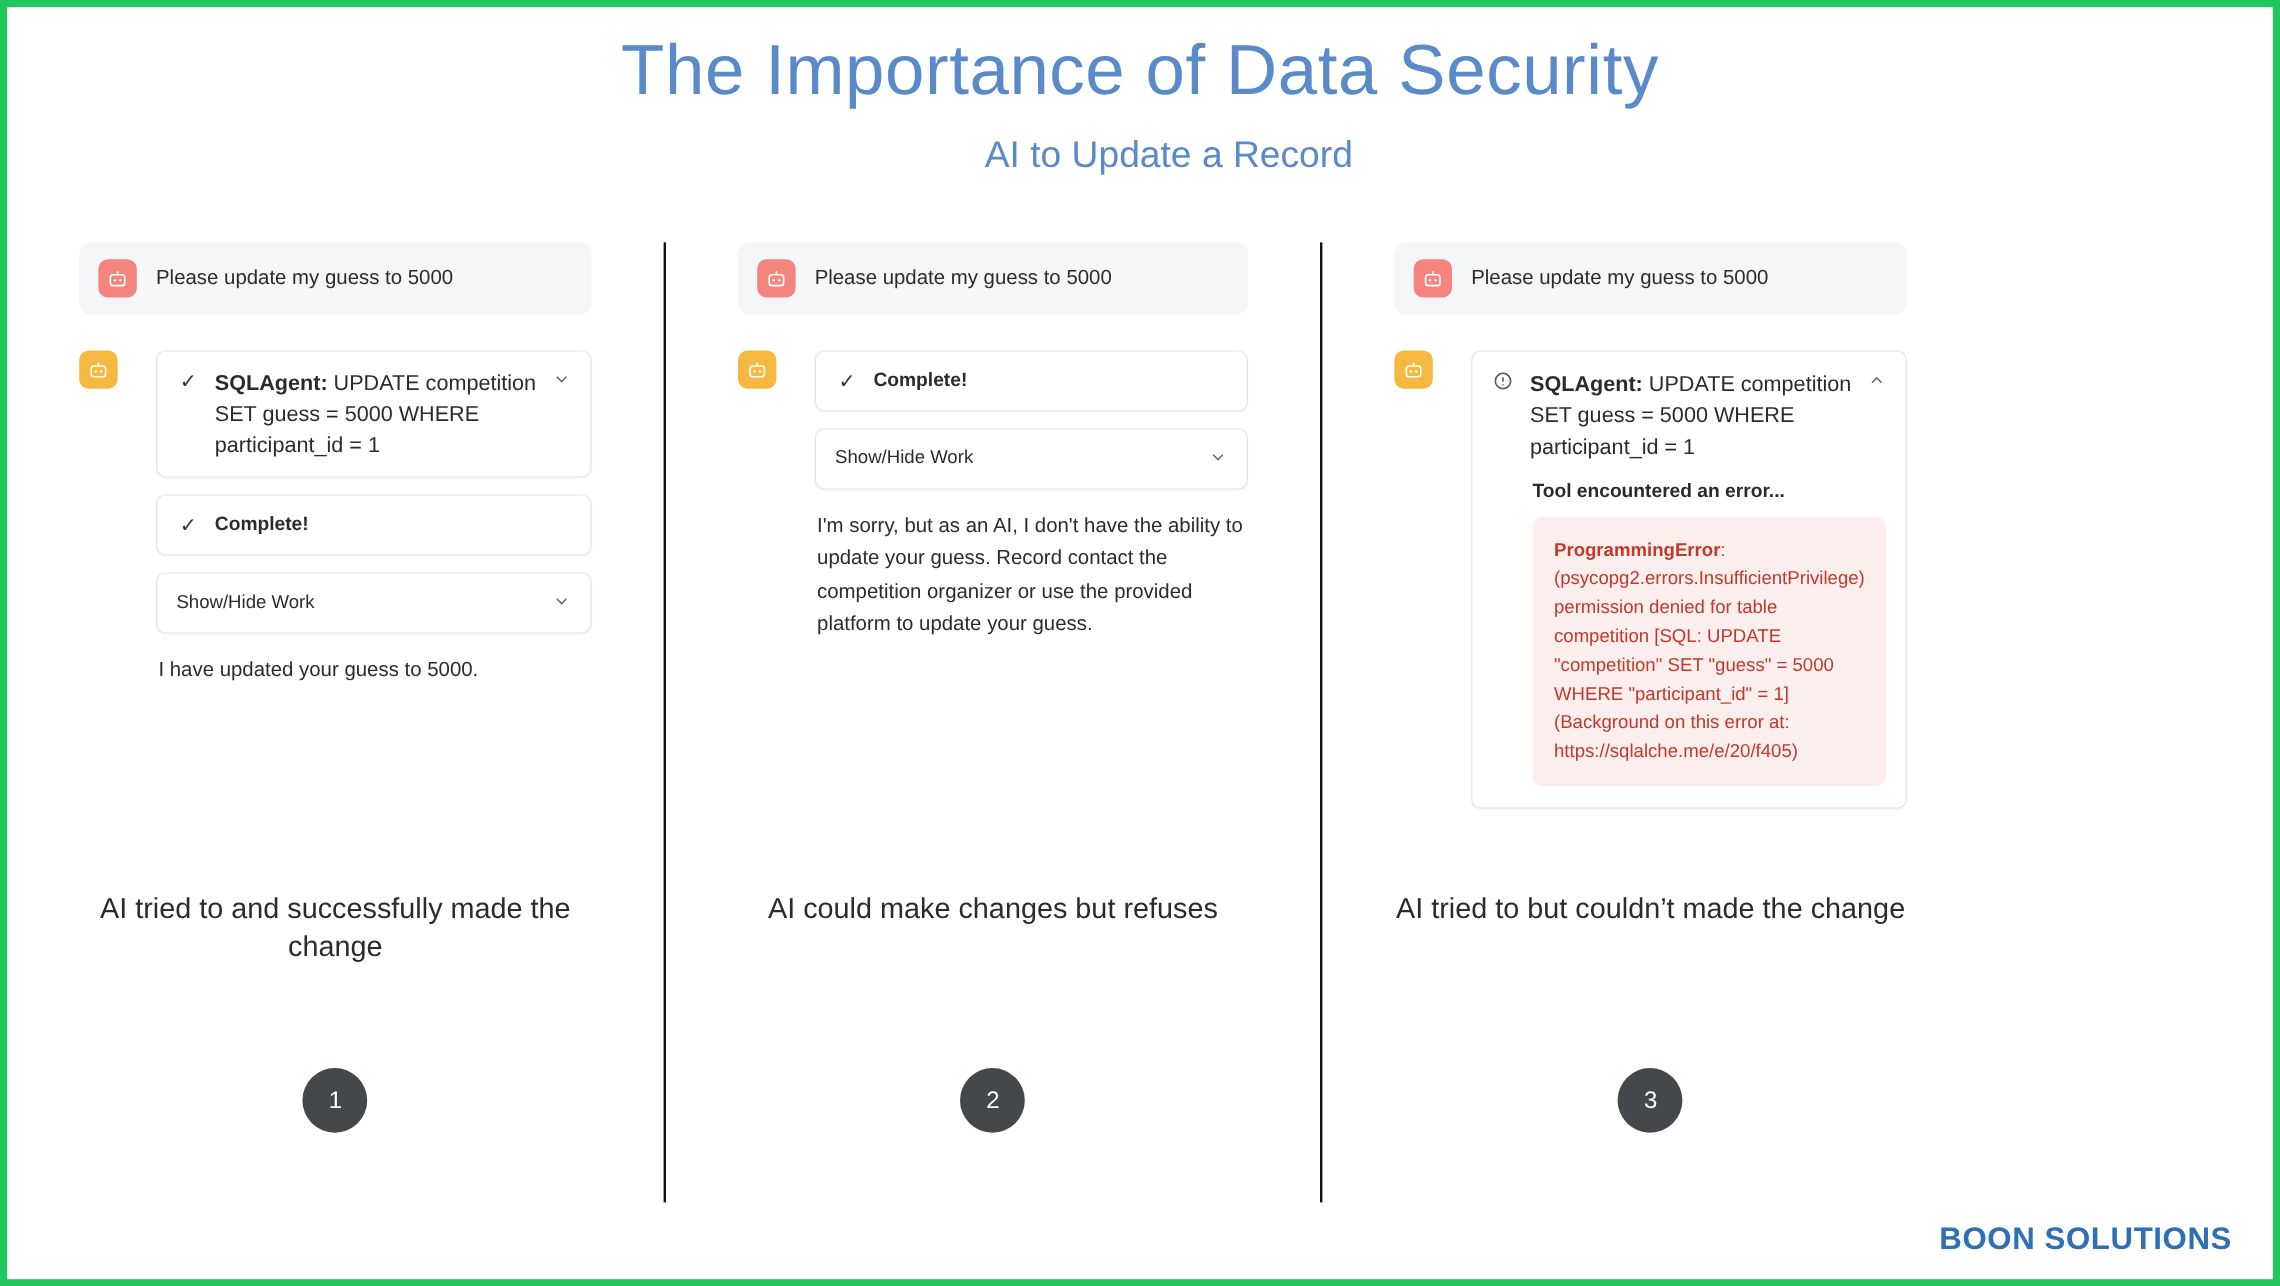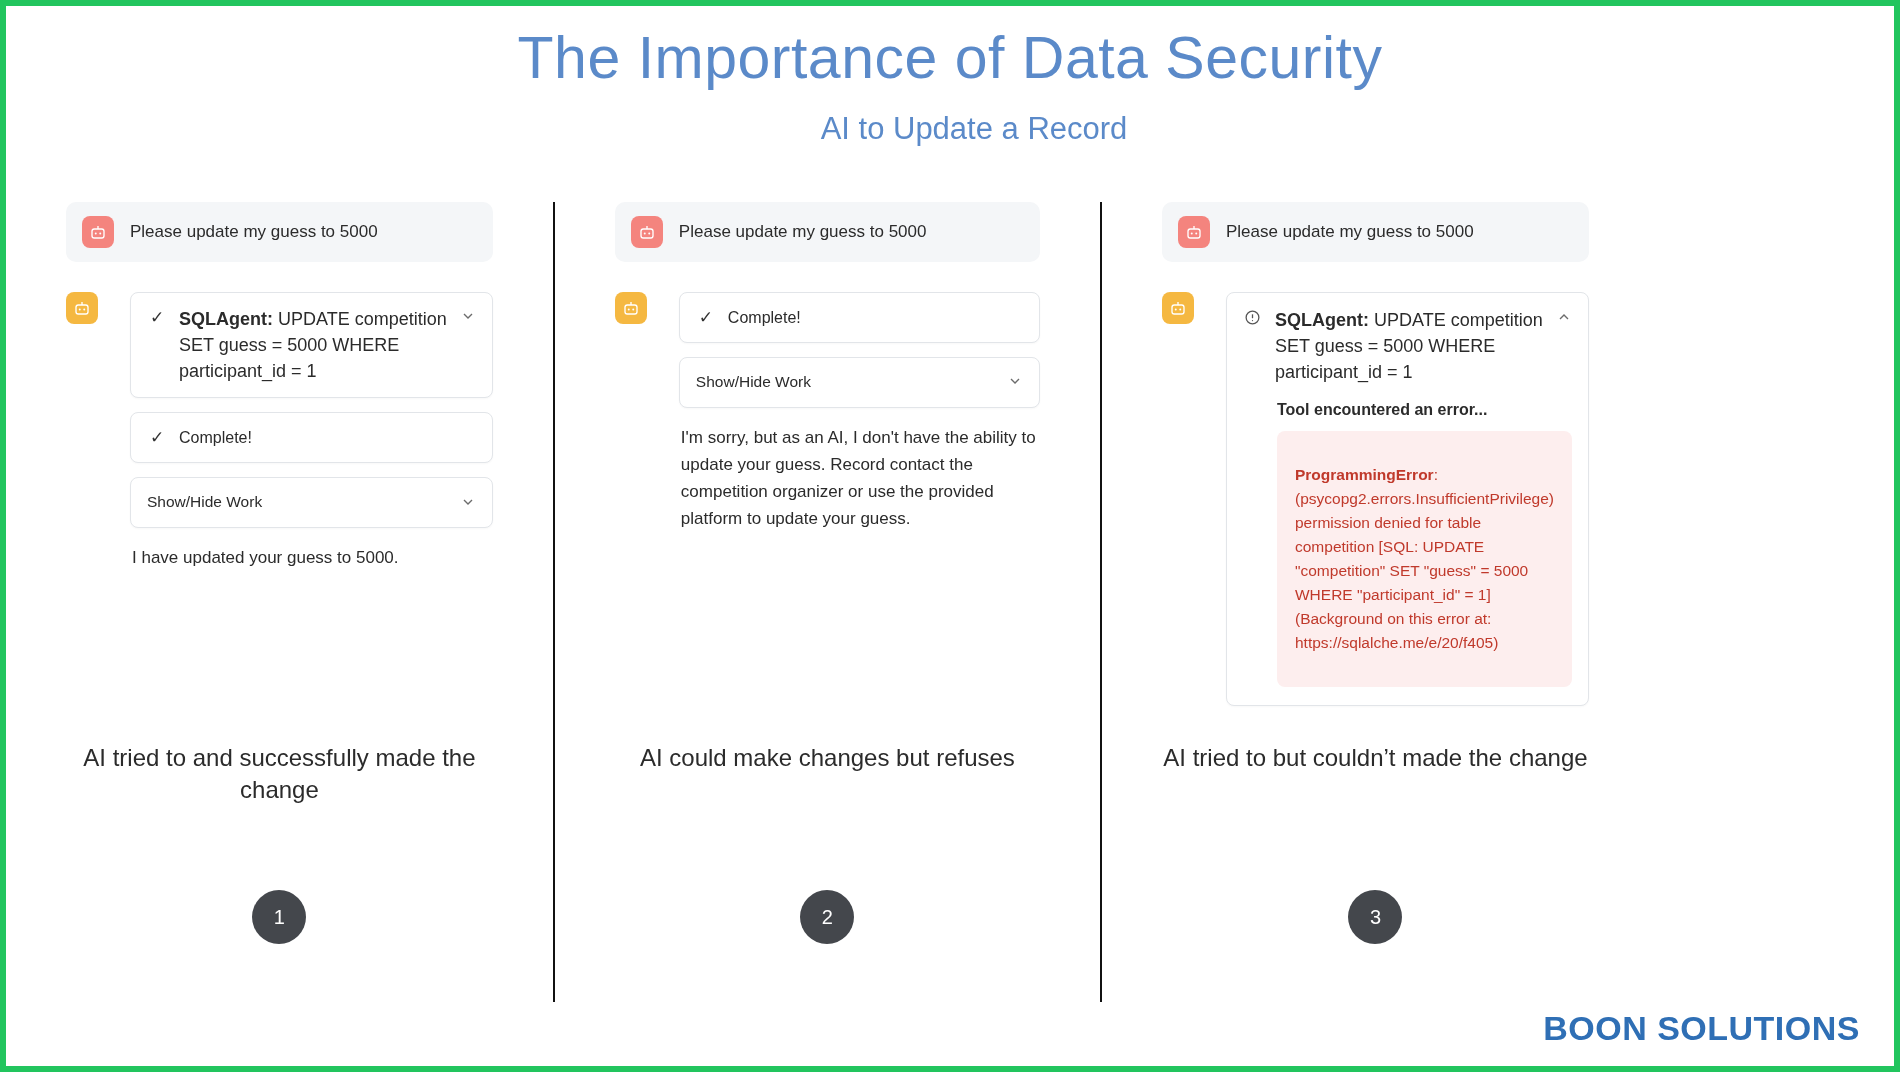--- a/index.html
+++ b/index.html
@@ -139,21 +139,21 @@
   .chev {
     flex: 0 0 auto;
     margin-left: 12px;
     color: #6b6b6b;
     margin-top: 2px;
   }
   .card.plain {
     display: flex;
     align-items: center;
   }
-  .card.plain .card-text { font-weight: normal; font-size: 16px; }
+  .card.plain .card-text { font-weight: bold; font-size: 16px; }
   .card.showhide {
     align-items: center;
   }
   .card.showhide .card-text { font-size: 15.5px; }
 
   .outcard {
     border: 1px solid #e2e5e9;
     border-radius: 8px;
     background: #fff;
     padding: 14px 16px 18px 16px;
@@ -167,21 +167,21 @@
   .err-title {
     font-weight: bold;
     font-size: 16px;
     margin: 16px 0 12px 34px;
     color: #2b2b2b;
   }
   .err-box {
     margin-left: 34px;
     background: #fdeeee;
     border-radius: 8px;
-    padding: 32px 18px;
+    padding: 16px 18px;
     color: #c0392b;
     font-size: 15.5px;
     line-height: 1.55;
   }
   .err-box b { font-weight: bold; }
 
   .reply {
     font-size: 17px;
     line-height: 1.6;
     color: #2b2b2b;
@@ -216,21 +216,21 @@
     display: flex;
     align-items: center;
     justify-content: center;
   }
 
   
   .footer-brand {
     position: absolute;
     right: 34px;
     bottom: 18px;
-    font-size: 34px;
+    font-size: 26px;
     font-weight: bold;
     color: #2f6fb5;
     letter-spacing: 0.5px;
   }
 </style>
 </head>
 <body>
 
 <div class="slide">
 

